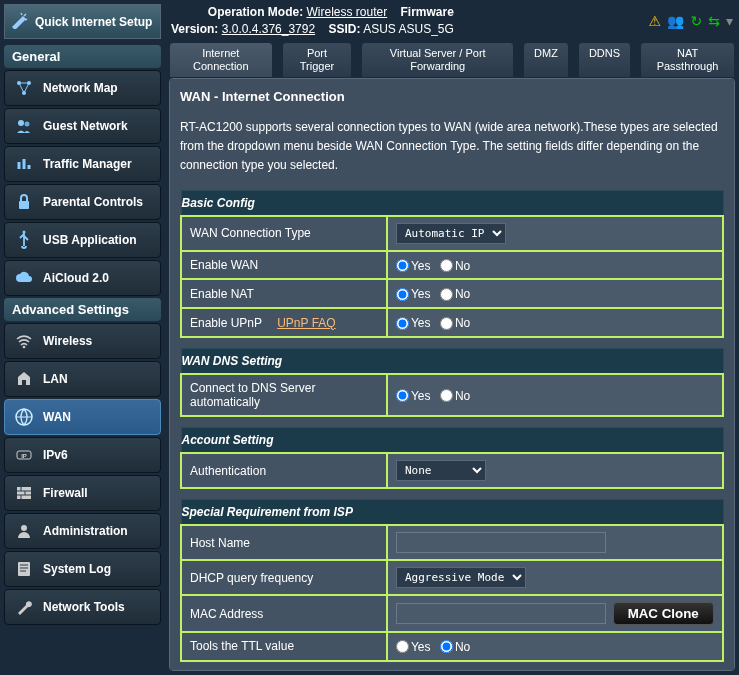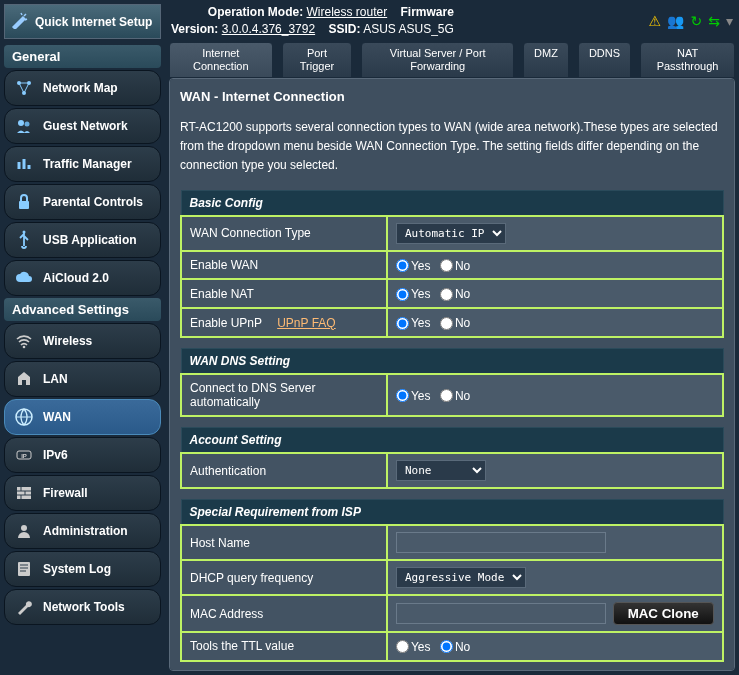--- a/index.html
+++ b/index.html
@@ -39,21 +39,21 @@
   font-weight: bold;
   color: #fff;
   margin-bottom: 2px;
   font-size: 13px;
 }
 .nav-item {
   display: flex;
   align-items: center;
   background: linear-gradient(#2d3d4a, #1f2d38);
   border: 1px solid #0a1520;
-  border-radius: 12px;
+  border-radius: 4px;
   padding: 6px 8px;
   margin-bottom: 2px;
   cursor: pointer;
   font-weight: bold;
 }
 .nav-item.active {
   background: linear-gradient(#3a6a9a, #2a5a8a);
   border-color: #4a8aba;
 }
 .nav-item .icon {
@@ -108,21 +108,21 @@
 .desc { margin-bottom: 14px; line-height: 1.6; }
 .config-table {
   width: 100%;
   border-collapse: collapse;
   margin-bottom: 10px;
 }
 .config-table th {
   background: #1b3a4a;
   color: #fff;
   text-align: left;
-  padding: 5px 8px;
+  padding: 5px 0;
   font-size: 12px;
   font-style: italic;
   font-weight: bold;
   border: 1px solid #2a4a5a;
 }
 .config-table td {
   background: #4a5a6a;
   border: 2px solid #bef264;
   padding: 6px 8px;
   vertical-align: middle;

